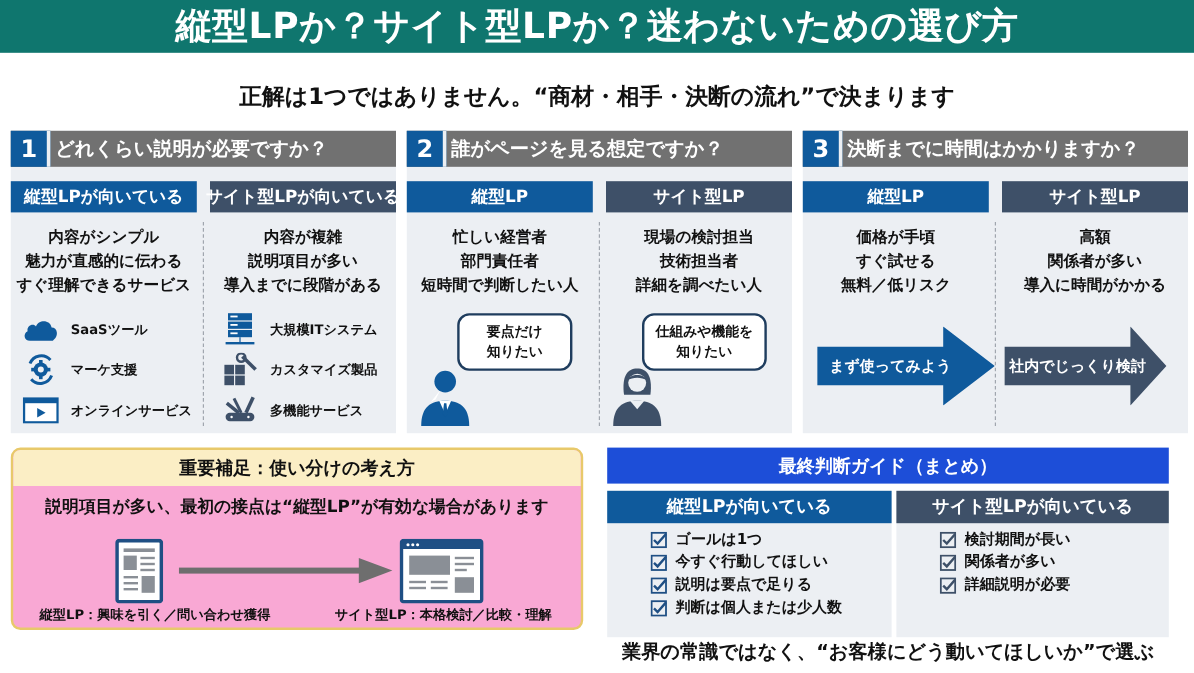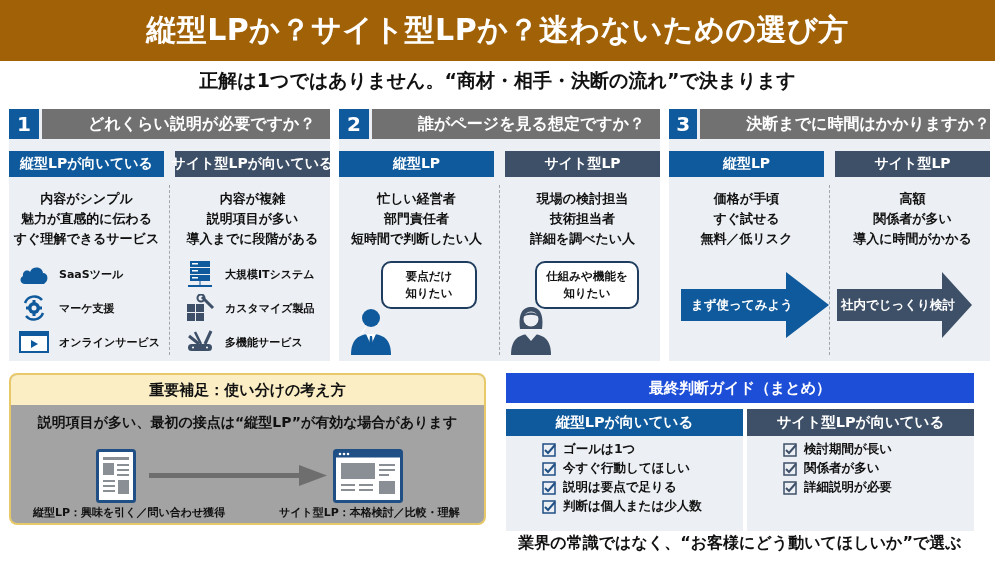--- a/index.html
+++ b/index.html
@@ -1,31 +1,31 @@
 <!DOCTYPE html>
 <html><head>
 <meta charset="utf-8">
 <style>
   * { box-sizing: border-box; margin: 0; padding: 0; }
   html, body { width: 995px; height: 561px; overflow: hidden; background: #ffffff; }
   body { font-family: "DejaVu Sans", "Liberation Sans", sans-serif; color: #1a1a1a; position: relative; }
 
-  .banner { position: absolute; left: 0; top: 0; width: 995px; height: 61px; background: #a16207; display: flex; align-items: center; justify-content: center; }
+  .banner { position: absolute; left: 0; top: 0; width: 995px; height: 44px; background: #0f766e; display: flex; align-items: center; justify-content: center; }
   .banner h1 { color: #fff; font-size: 30px; font-weight: bold; letter-spacing: 0.5px; }
 
   .subtitle { position: absolute; left: 0; top: 68px; width: 995px; text-align: center; font-size: 19px; font-weight: bold; color: #111; }
 
   .panel { position: absolute; top: 109px; width: 321px; height: 252px; background: #eceff3; }
   .panel.p1 { left: 9px; }
   .panel.p2 { left: 339px; }
   .panel.p3 { left: 669px; }
 
   .qhead { position: absolute; left: 0; top: 0; width: 321px; height: 30px; background: #717171; display: flex; align-items: center; }
   .qnum { width: 33px; height: 30px; background: #0f5a9c; color: #fff; font-size: 20px; font-weight: bold; display: flex; align-items: center; justify-content: center; border-right: 3px solid #eceff3; }
-  .qtext { color: #fff; font-size: 16px; font-weight: bold; padding-left: 22px; white-space: nowrap; margin-left: 24px; }
+  .qtext { color: #fff; font-size: 16px; font-weight: bold; padding-left: 4px; white-space: nowrap; }
 
   .col-heads { position: absolute; left: 0; top: 42px; width: 321px; height: 26px; display: flex; justify-content: space-between; }
   .ch { width: 155px; height: 26px; display: flex; align-items: center; justify-content: center; color: #fff; font-size: 14px; font-weight: bold; white-space: nowrap; }
   .ch.blue { background: #0f5a9c; }
   .ch.slate { background: #3e5068; }
 
   .divider { position: absolute; left: 160px; top: 76px; height: 170px; border-left: 1px dashed #a0a6ae; }
 
   .col { position: absolute; top: 80px; width: 155px; text-align: center; }
   .col.left { left: 0; }
@@ -40,21 +40,21 @@
   .iconrow .lbl { font-size: 11px; font-weight: bold; margin-left: 8px; white-space: nowrap; color: #111; }
 
   .bubble { position: absolute; background: #fff; border: 2px solid #1f3d5e; border-radius: 10px; text-align: center; font-size: 11.5px; font-weight: bold; line-height: 17px; padding: 5px 4px; color: #111; }
   .bubble .t { display: block; white-space: nowrap; }
   .person { position: absolute; }
 
   .arrow { position: absolute; top: 163px; width: 148px; height: 66px; }
   .arrow svg { position: absolute; left: 0; top: 0; }
   .arrow .atxt { position: absolute; left: 0; top: 0; width: 122px; height: 66px; display: flex; align-items: center; justify-content: center; color: #fff; font-size: 12.5px; font-weight: bold; white-space: nowrap; }
 
-  .note { position: absolute; left: 9px; top: 373px; width: 477px; height: 152px; border: 2px solid #e8c96a; border-radius: 8px; background: #a3a3a3; overflow: hidden; }
+  .note { position: absolute; left: 9px; top: 373px; width: 477px; height: 152px; border: 2px solid #e8c96a; border-radius: 8px; background: #f9a8d4; overflow: hidden; }
   .note-head { height: 30px; background: #fbeec5; display: flex; align-items: center; justify-content: center; font-size: 15px; font-weight: bold; color: #111; }
   .note-lead { text-align: center; font-size: 14px; font-weight: bold; margin-top: 9px; color: #111; white-space: nowrap; }
   .note-flow { position: absolute; left: 0; top: 70px; width: 473px; height: 80px; }
   .flow-cap { position: absolute; font-size: 11px; font-weight: bold; white-space: nowrap; color: #111; }
 
   .guide { position: absolute; left: 506px; top: 373px; width: 468px; height: 132px; }
   .guide-head { height: 30px; background: #1d4ed8; color: #fff; display: flex; align-items: center; justify-content: center; font-size: 15px; font-weight: bold; }
   .guide-cols { position: absolute; top: 36px; left: 0; width: 468px; display: flex; justify-content: space-between; }
   .gcol { width: 237px; background: #eceff3; height: 122px; }
   .gcol.r { width: 227px; }

